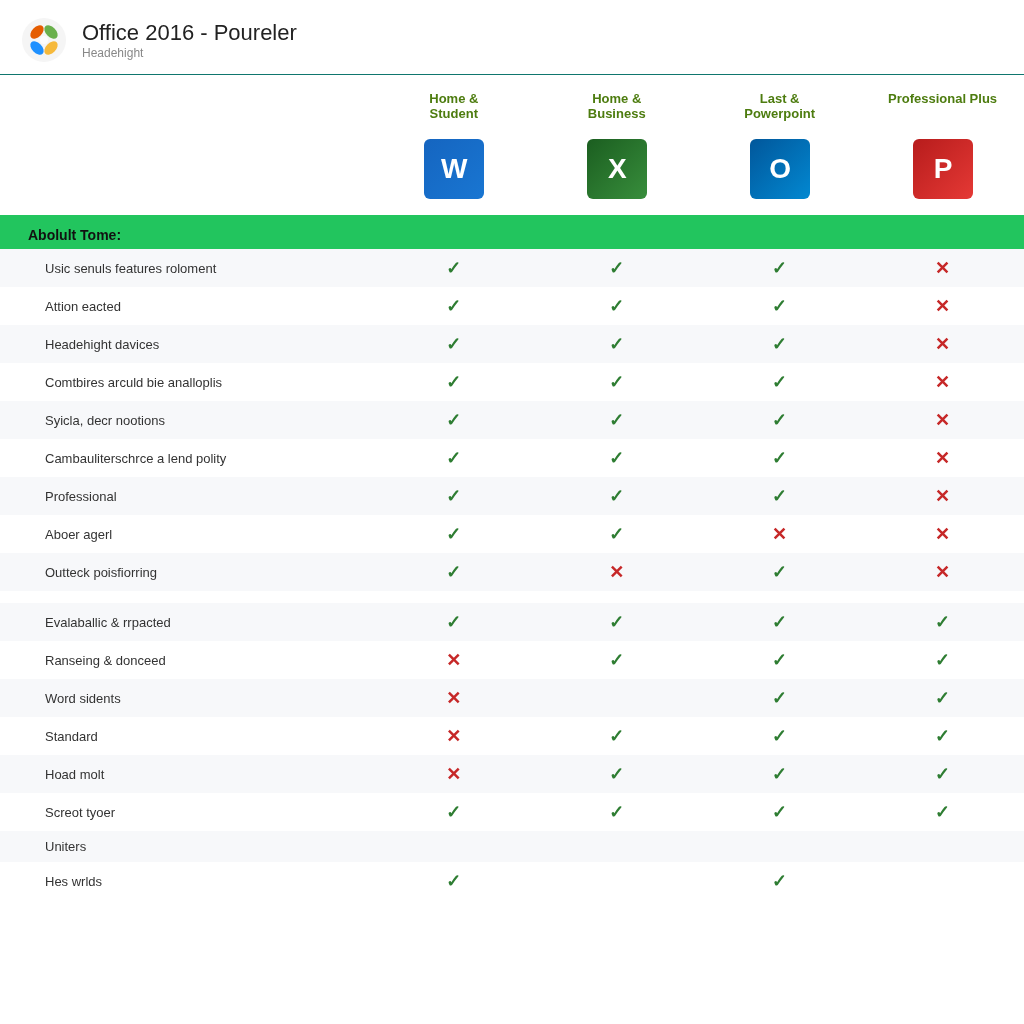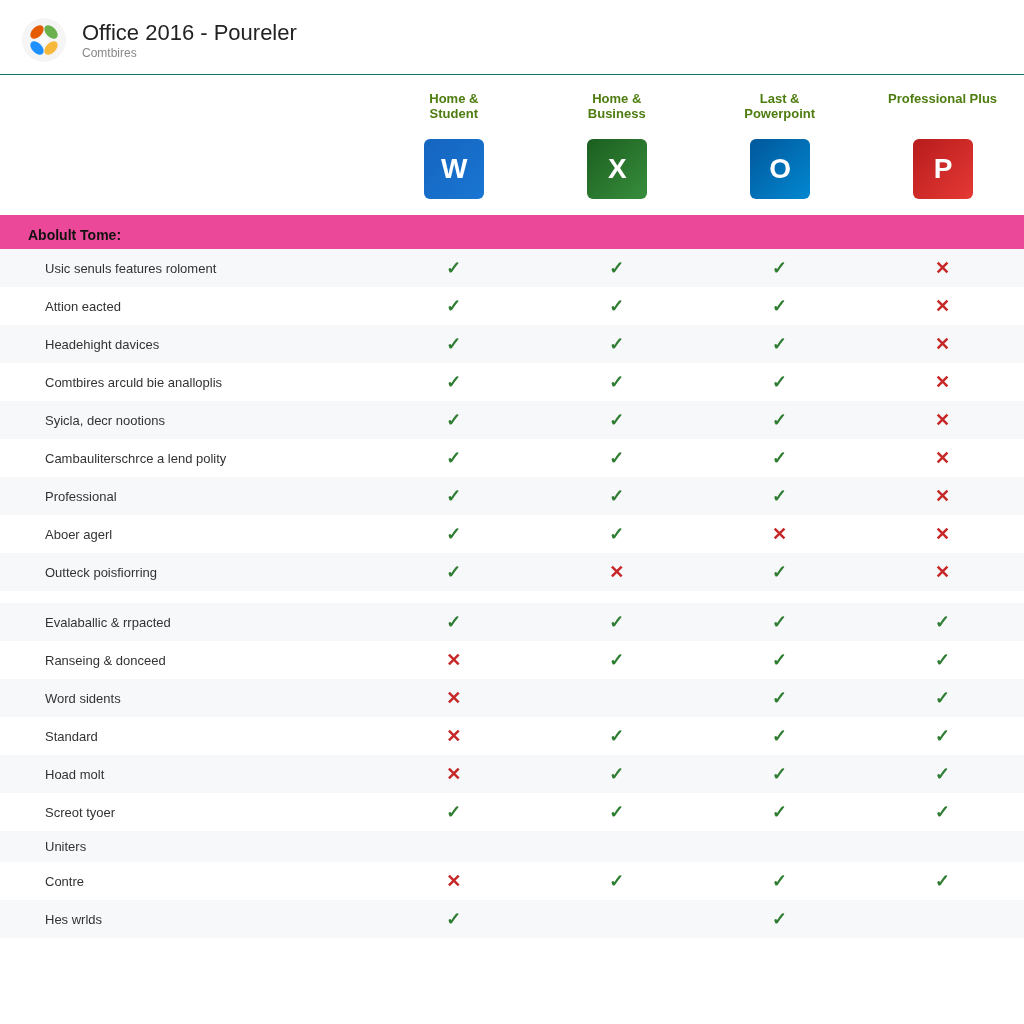--- a/index.html
+++ b/index.html
@@ -79,21 +79,21 @@
       vertical-align: middle;
     }
 
     
     .section-header td {
       text-align: left;
       padding: 12px 10px 6px 28px;
       font-weight: 700;
       font-size: 14px;
       color: #111;
-      background: #ec4899;
+      background: #22c55e;
     }
 
     
     .feature-row td {
       padding: 8px 10px;
       vertical-align: middle;
       font-size: 13px;
       color: #333;
     }
 
@@ -160,21 +160,21 @@
     <ellipse cx="31" cy="16" rx="8" ry="5" fill="#6ab04c" transform="rotate(45 31 16)"></ellipse>
 
     <ellipse cx="17" cy="32" rx="8" ry="5" fill="#1e90ff" transform="rotate(45 17 32)"></ellipse>
 
     <ellipse cx="31" cy="32" rx="8" ry="5" fill="#f6b93b" transform="rotate(-45 31 32)"></ellipse>
 
     <circle cx="24" cy="24" r="4" fill="#fff" opacity="0.7"></circle>
   </svg>
   <div class="header-text">
     <div class="app-title">Office 2016 - Poureler</div>
-    <div class="app-subtitle">Comtbires</div>
+    <div class="app-subtitle">Headehight</div>
   </div>
 </div>
 
 <table class="comparison-table">
   <colgroup>
     <col style="width:320px">
     <col style="width:140px">
     <col style="width:140px">
     <col style="width:140px">
     <col style="width:140px">
@@ -337,27 +337,20 @@
       <td><span class="check">✓</span></td>
       <td><span class="check">✓</span></td>
     </tr>
     <tr id="s1r6" class="feature-row">
       <td class="feature-col">Uniters</td>
       <td></td>
       <td></td>
       <td></td>
       <td></td>
     </tr>
-    <tr id="s1r7" class="feature-row">
-      <td class="feature-col">Contre</td>
-      <td><span class="cross">✕</span></td>
-      <td><span class="check">✓</span></td>
-      <td><span class="check">✓</span></td>
-      <td><span class="check">✓</span></td>
-    </tr>
     <tr id="s1r8" class="feature-row">
       <td class="feature-col">Hes wrlds</td>
       <td><span class="check">✓</span></td>
       <td></td>
       <td><span class="check">✓</span></td>
       <td></td>
     </tr>
   </tbody>
 </table>
 

